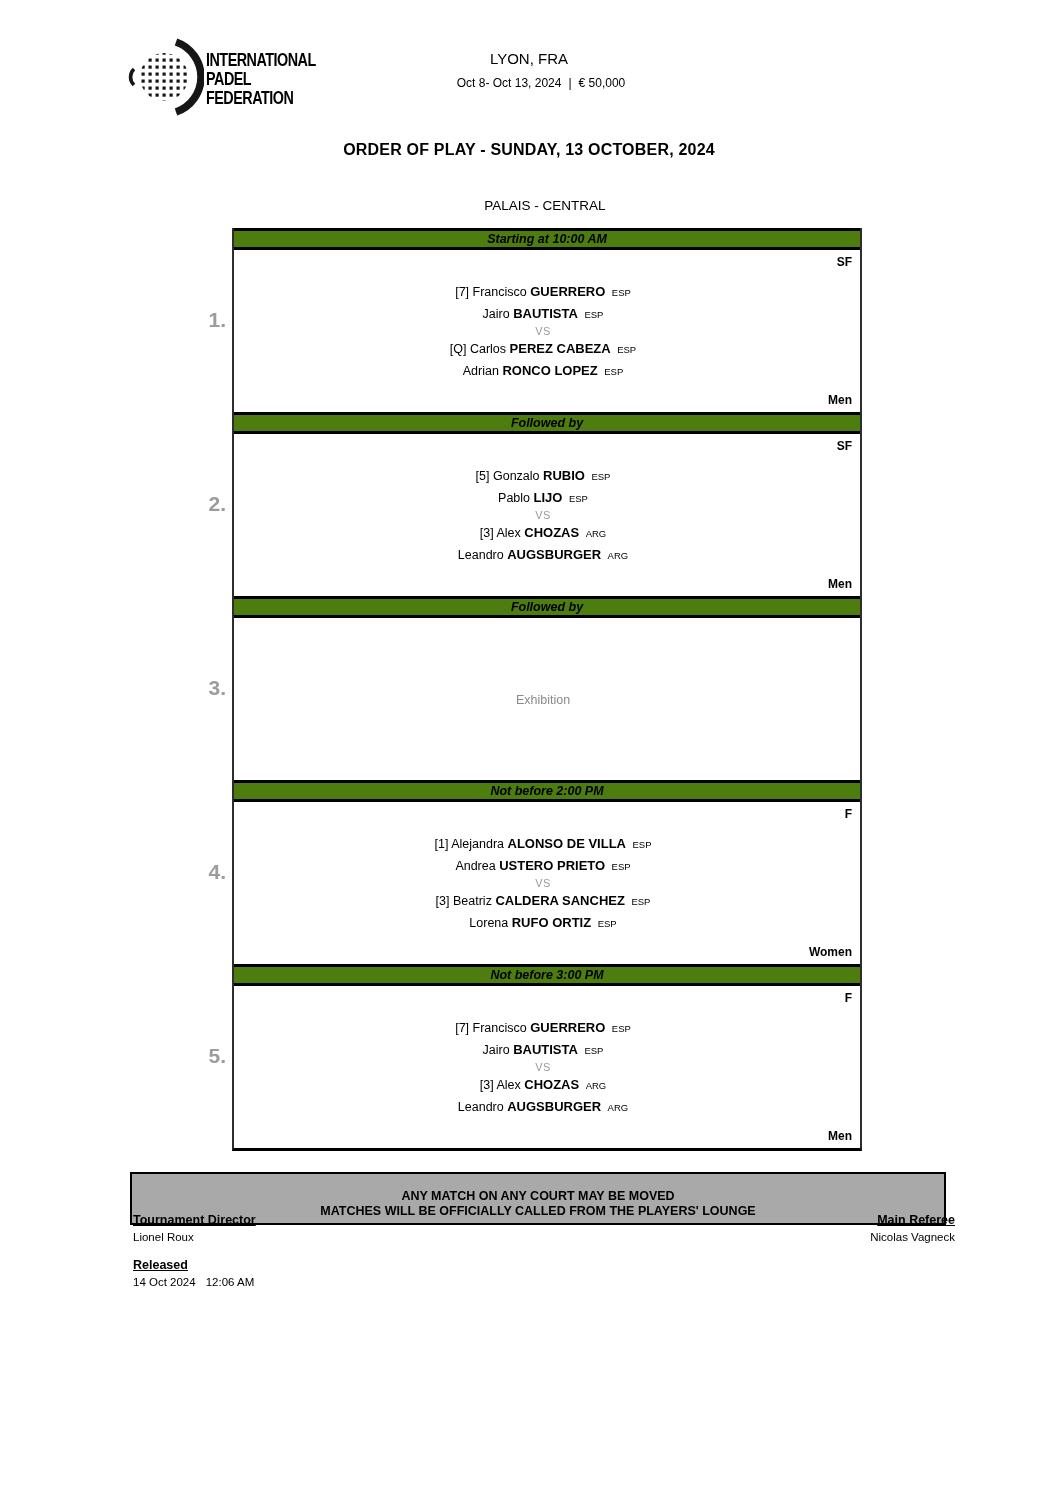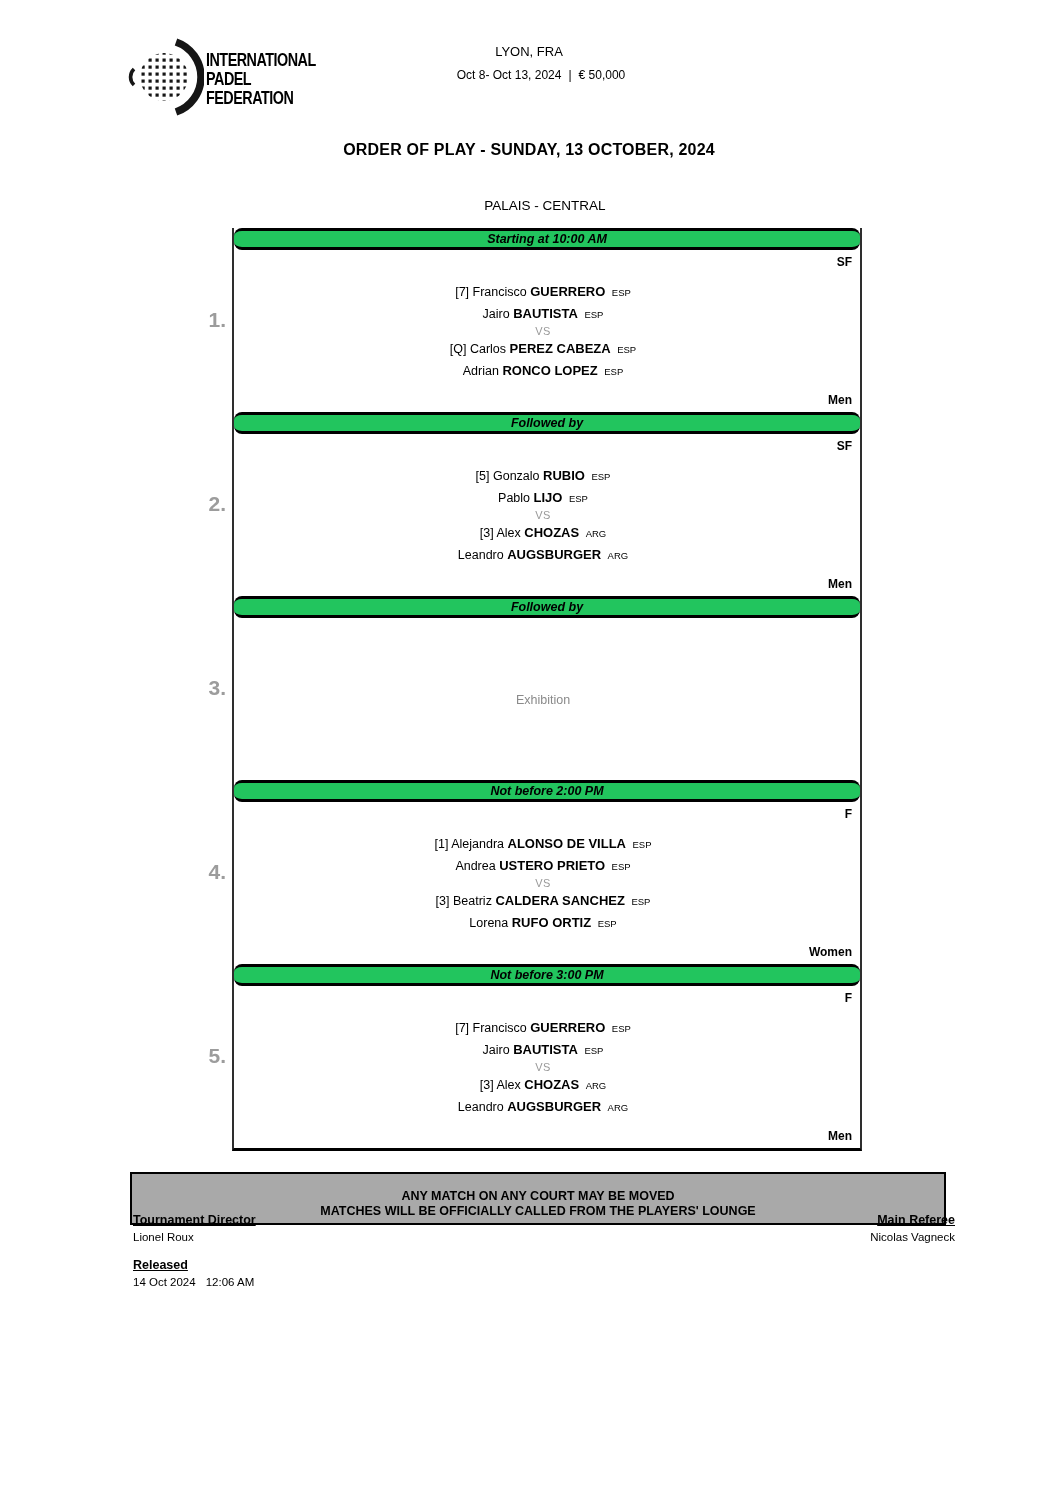--- a/index.html
+++ b/index.html
@@ -16,21 +16,21 @@
   
   .logo { position: absolute; left: 126px; top: 36px; display: flex; align-items: center; }
   .logo-mark { flex: 0 0 auto; }
   .logo-text {
     font-weight: bold; font-size: 17.5px; line-height: 19px; letter-spacing: -0.6px;
     transform: scaleX(0.82); transform-origin: left center; margin-left: 2px; white-space: nowrap;
   }
 
   .title-block { position: absolute; left: 0; top: 44px; width: 100%; text-align: center; }
   .event-title { font-size: 19px; font-weight: bold; letter-spacing: 0.3px; }
-  .event-location { font-size: 13px; margin-top: 0; text-align: center; }
+  .event-location { font-size: 15px; margin-top: 6px; text-align: center; }
   .event-dates { font-size: 12px; margin-top: 9px; padding-left: 24px; }
   .event-dates .sep { margin: 0 7px; }
 
   .order-title {
     position: absolute; top: 141px; left: 0; width: 100%;
     text-align: center; font-size: 16px; font-weight: bold; letter-spacing: 0.2px;
   }
 
   .court-title {
     position: absolute; top: 198px; left: 232px; width: 626px;
@@ -43,24 +43,24 @@
     border-left: 2px solid #2e2e2e; border-right: 2px solid #2e2e2e;
     border-bottom: 3px solid #000;
   }
   .match { position: relative; }
   .row-number {
     position: absolute; left: -46px; top: 50%; transform: translateY(-50%);
     width: 38px; text-align: right;
     font-size: 21px; font-weight: bold; color: #9c9c9c;
   }
   .match-header {
-    height: 16px; background: #22c55e;
+    height: 16px; background: #4d7c0f;
     border-top: 3px solid #000; border-bottom: 3px solid #000;
     display: flex; align-items: center; justify-content: center;
-    font-size: 12.5px; font-weight: bold; font-style: italic; border-radius: 8px;
+    font-size: 12.5px; font-weight: bold; font-style: italic;
   }
   .match-body {
     height: 162px; box-sizing: border-box; padding: 5px 8px 4px 0;
     display: flex; flex-direction: column;
   }
   .round-label { text-align: right; font-size: 12px; font-weight: bold; height: 15px; }
   .teams { flex: 1; display: flex; flex-direction: column; justify-content: center; text-align: center; }
   .player-line { font-size: 12.5px; line-height: 21px; white-space: nowrap; }
   .player-seed { }
   .player-first { }

